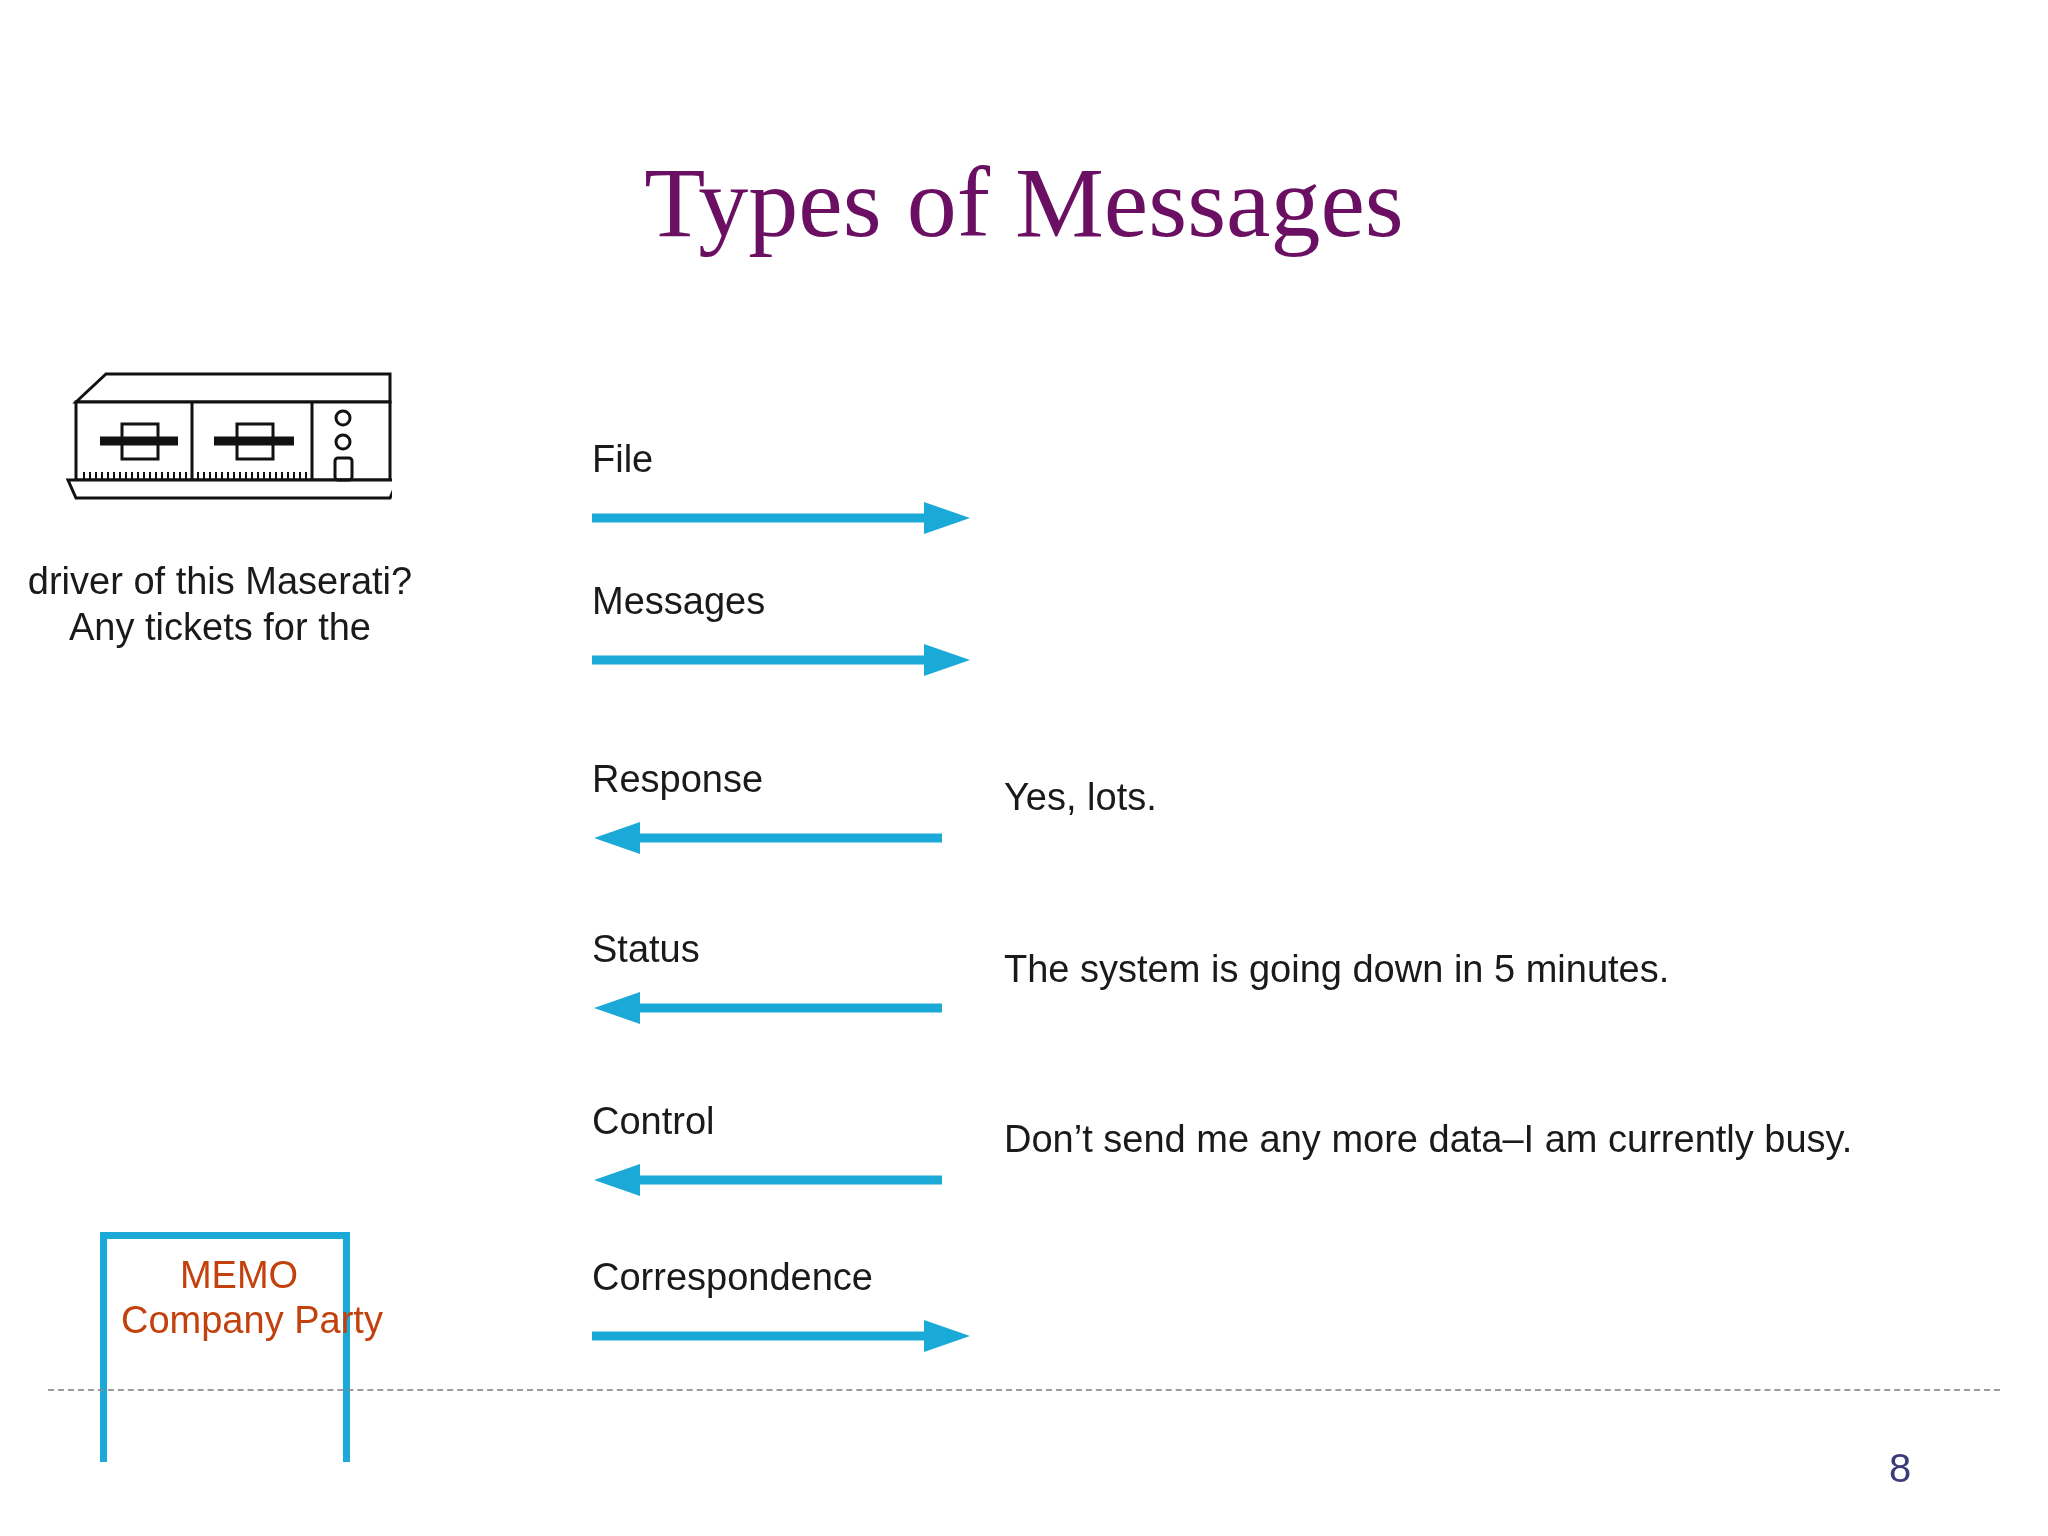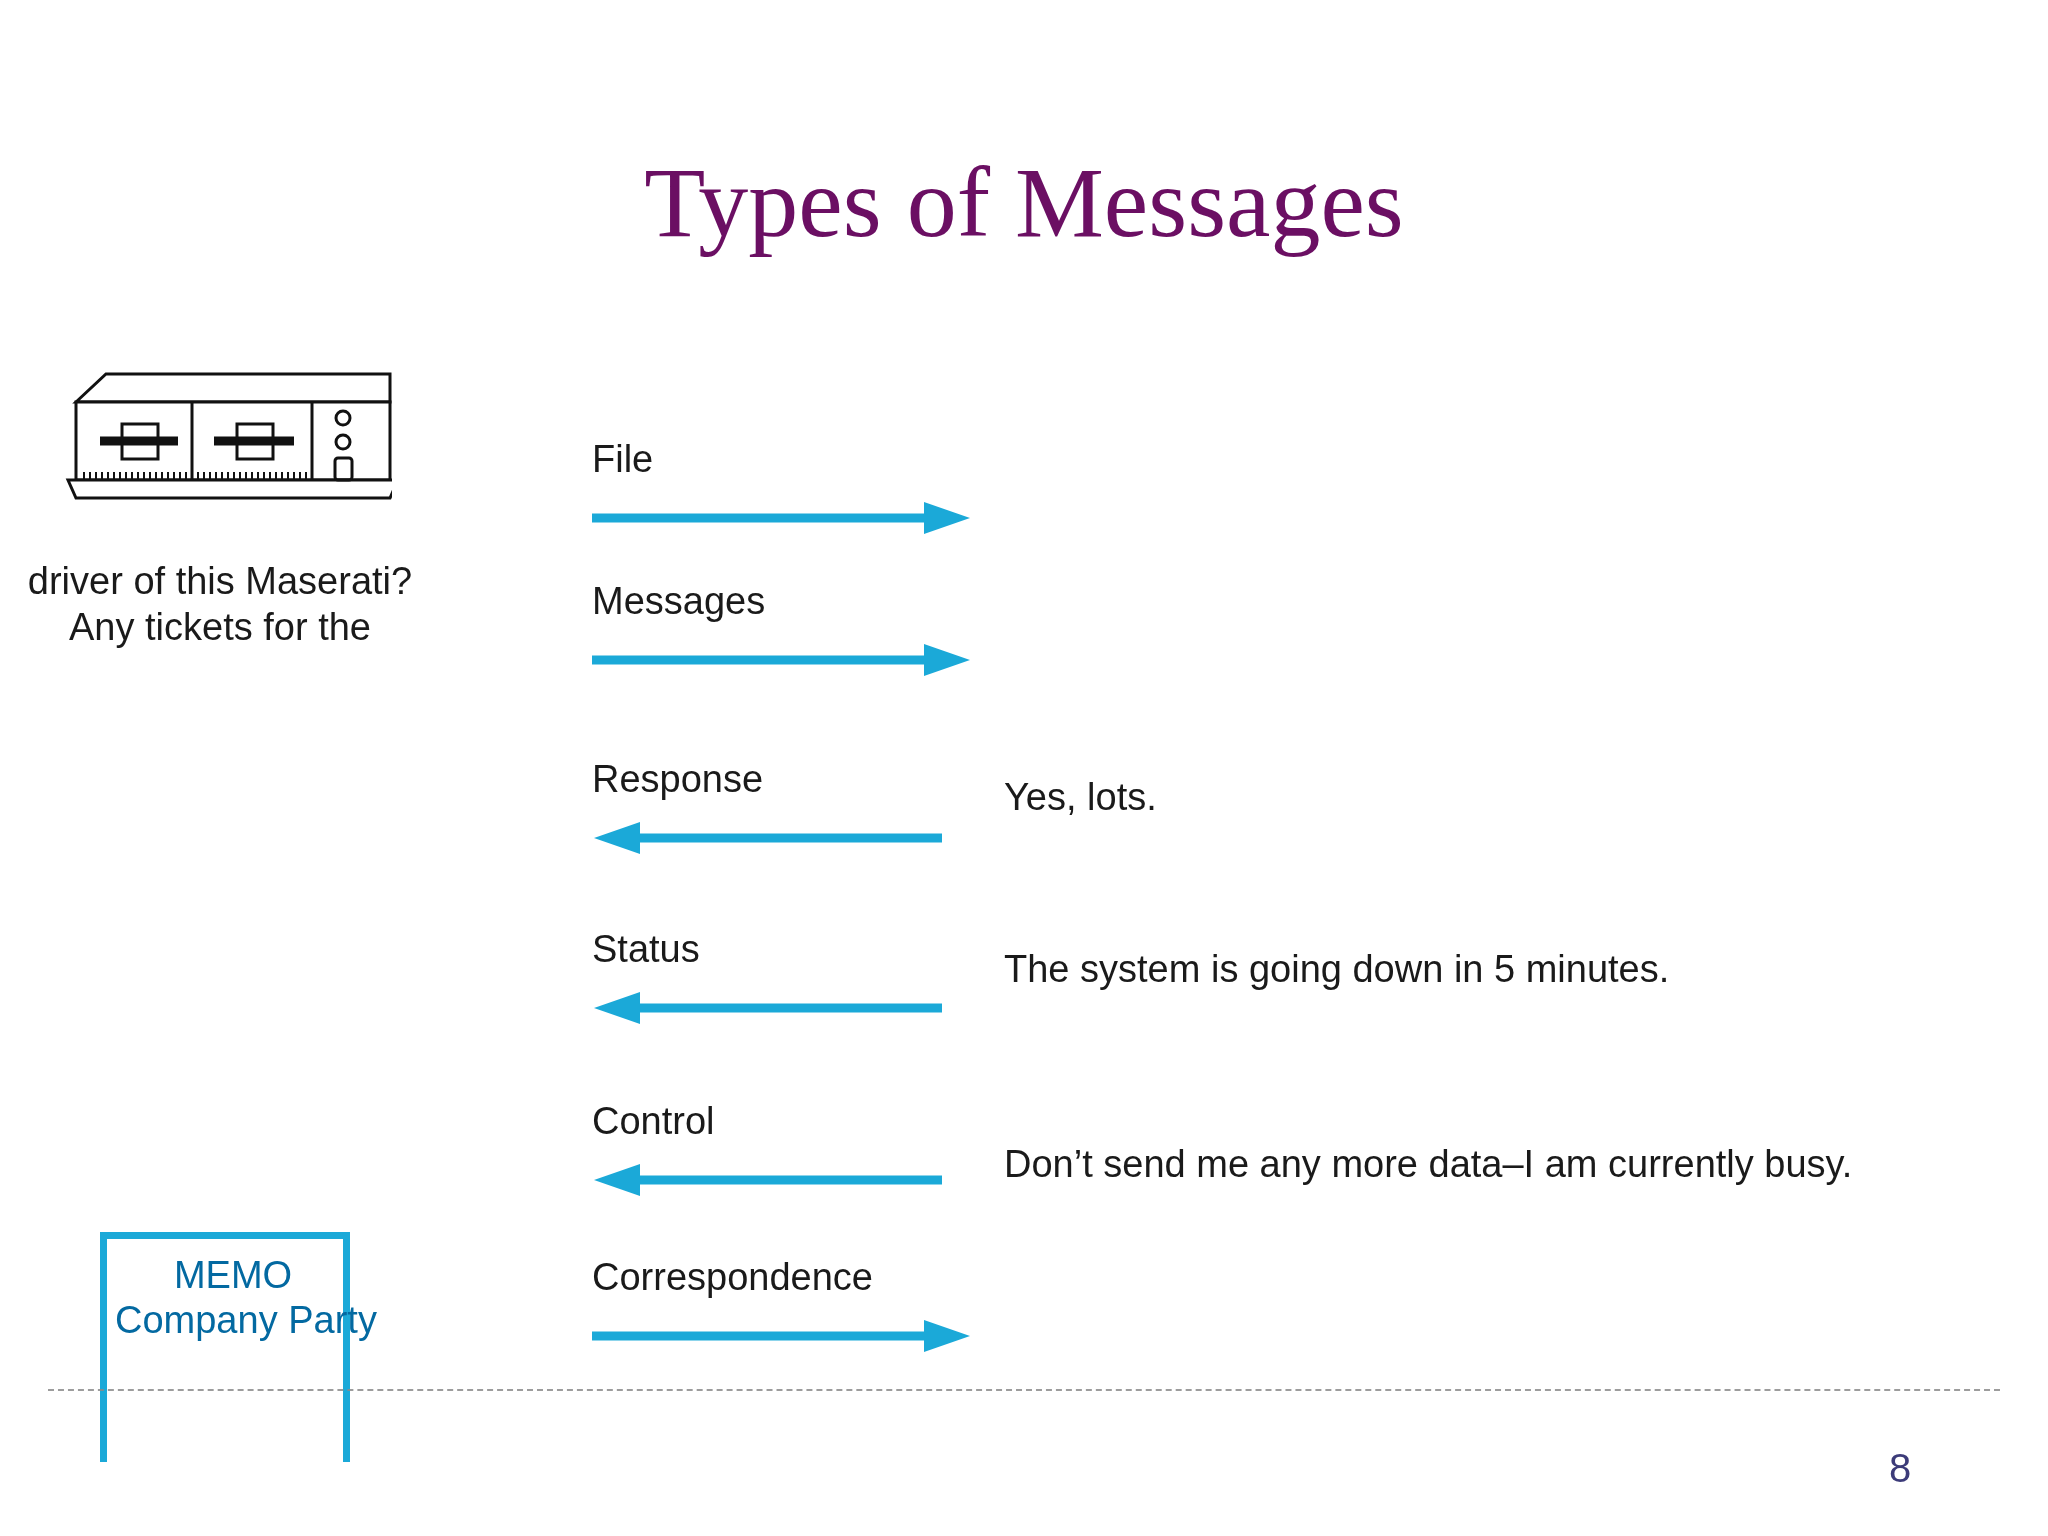--- a/index.html
+++ b/index.html
@@ -99,27 +99,27 @@
     top: 1232px;
     width: 250px;
     height: 230px;
     border: 7px solid #1BA9D8;
     border-bottom: none;
     box-sizing: border-box;
     background: #ffffff;
   }
   #memo-text {
     position: absolute;
-    left: 8px;
+    left: 14px;
     top: 14px;
     width: 100%;
     text-align: center;
     font-size: 38px;
     line-height: 1.18;
-    color: #0369a1;
+    color: #c2410c;
   }
   #memo-text span { display: block; white-space: nowrap; }
 
   
   #footer-rule {
     position: absolute;
     left: 48px;
     top: 1389px;
     width: 1952px;
     height: 0;
@@ -256,21 +256,21 @@
 
 <div class="msg-row" style="top:1102px;">
   <div class="msg-label">Control</div>
   <div class="arrow">
     <svg width="380" height="40" viewBox="0 0 380 40" xmlns="http://www.w3.org/2000/svg">
       <line x1="40" y1="20" x2="350" y2="20" stroke="#1BA9D8" stroke-width="9"></line>
       <path d="M48 4 L2 20 L48 36 Z" fill="#1BA9D8"></path>
     </svg>
   </div>
 </div>
-<div class="msg-example" style="top:1120px;margin-top:25px;">Don’t send me any more data–I am currently busy.</div>
+<div class="msg-example" style="top:1120px;">Don’t send me any more data–I am currently busy.</div>
 
 <div class="msg-row" style="top:1258px;">
   <div class="msg-label">Correspondence</div>
   <div class="arrow">
     <svg width="380" height="40" viewBox="0 0 380 40" xmlns="http://www.w3.org/2000/svg">
       <line x1="0" y1="20" x2="340" y2="20" stroke="#1BA9D8" stroke-width="9"></line>
       <path d="M332 4 L378 20 L332 36 Z" fill="#1BA9D8"></path>
     </svg>
   </div>
 </div>

